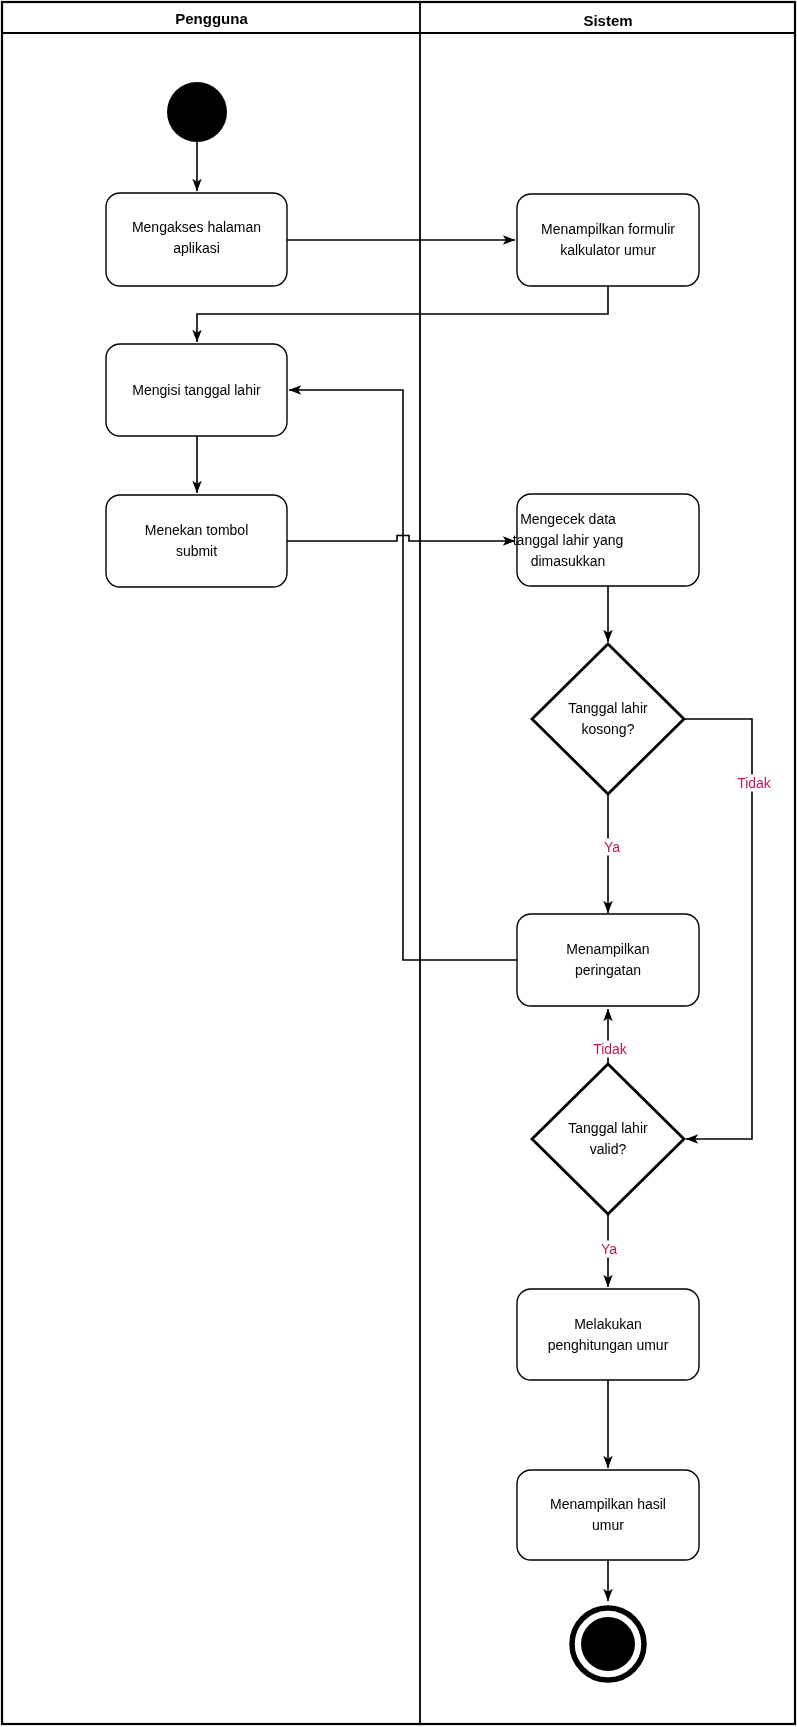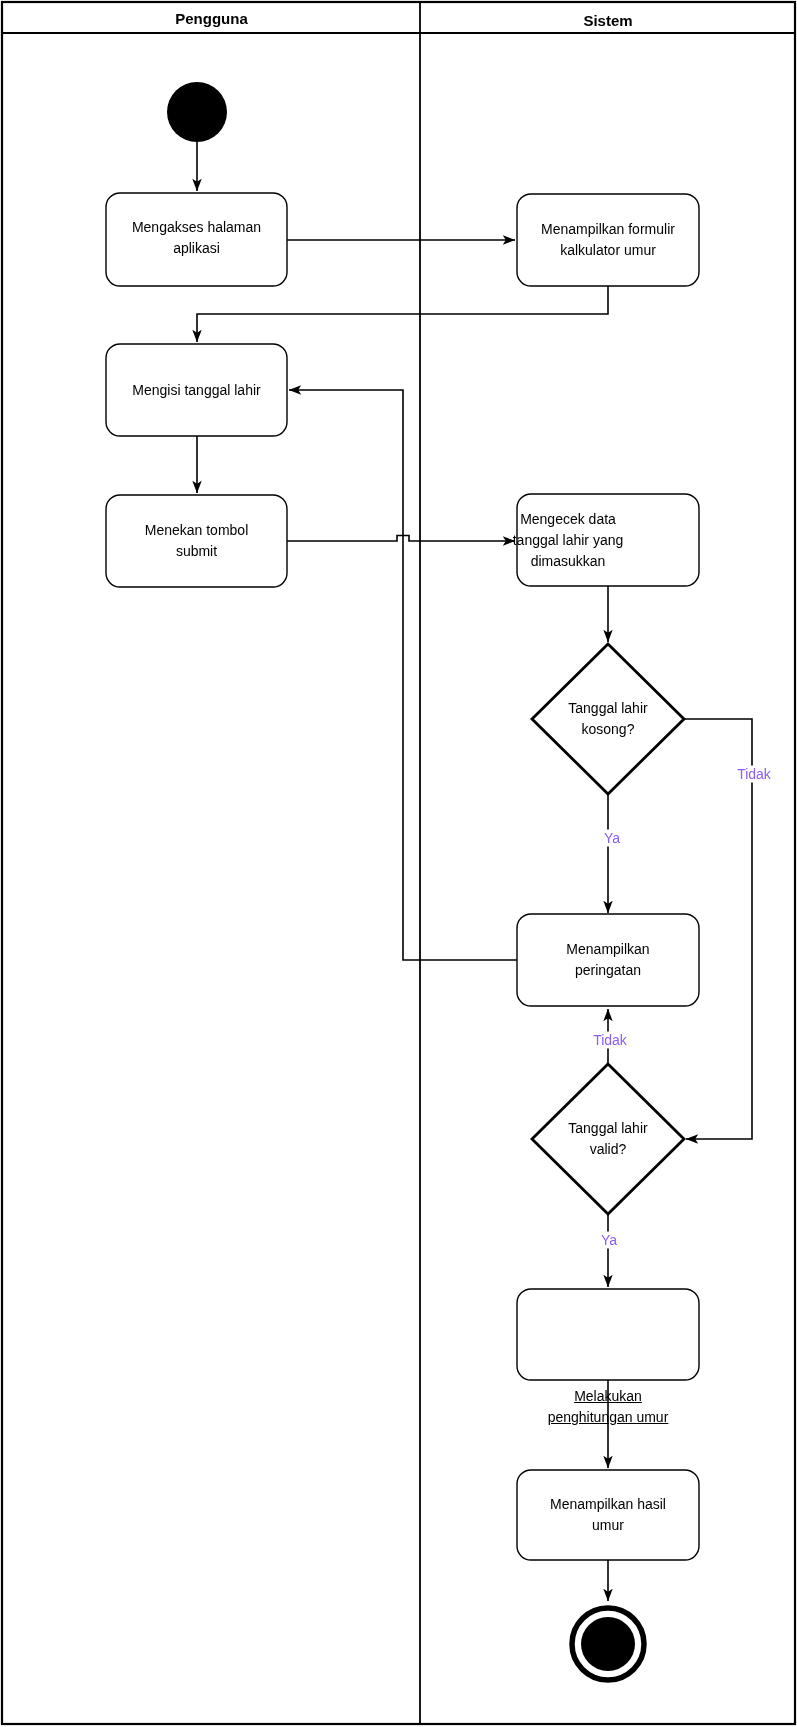--- a/index.html
+++ b/index.html
@@ -42,22 +42,23 @@
     color: #000000;
     pointer-events: none;
   }
   .edge-label {
     position: absolute;
     transform: translate(-50%, -50%);
     font-size: 14px;
     line-height: 17px;
     background: #ffffff;
     padding: 0 2px;
-    color: #8b5cf6;
+    color: #be185d;
     white-space: nowrap;
+    margin-top: 9px;
   }
 </style>
 </head>
 <body>
 
 <div class="stage">
 
   <svg width="797" height="1727" viewBox="0 0 797 1727">
     <defs>
       <marker id="arrow" viewBox="0 0 14 11" markerWidth="14" markerHeight="11" refX="13" refY="5.5" orient="auto" markerUnits="userSpaceOnUse">
@@ -121,21 +122,21 @@
 submit</div>
   <div class="node-label" style="left:489px; top:494px; width:158px; height:92px;border-radius:22px;">Mengecek data
 tanggal lahir yang
 dimasukkan</div>
   <div class="node-label" style="left:533px; top:669px; width:150px; height:100px;">Tanggal lahir
 kosong?</div>
   <div class="node-label" style="left:517px; top:914px; width:182px; height:92px;">Menampilkan
 peringatan</div>
   <div class="node-label" style="left:533px; top:1089px; width:150px; height:100px;">Tanggal lahir
 valid?</div>
-  <div class="node-label" style="left:517px; top:1361px; width:182px; height:91px;text-decoration:underline;">Melakukan
+  <div class="node-label" style="left:517px; top:1289px; width:182px; height:91px;">Melakukan
 penghitungan umur</div>
   <div class="node-label" style="left:517px; top:1470px; width:182px; height:90px;">Menampilkan hasil
 umur</div>
 
   <div class="edge-label" style="left:612px; top:838px;">Ya</div>
   <div class="edge-label" style="left:754px; top:774px;">Tidak</div>
   <div class="edge-label" style="left:610px; top:1040px;">Tidak</div>
   <div class="edge-label" style="left:609px; top:1240px;">Ya</div>
 
 </div>

